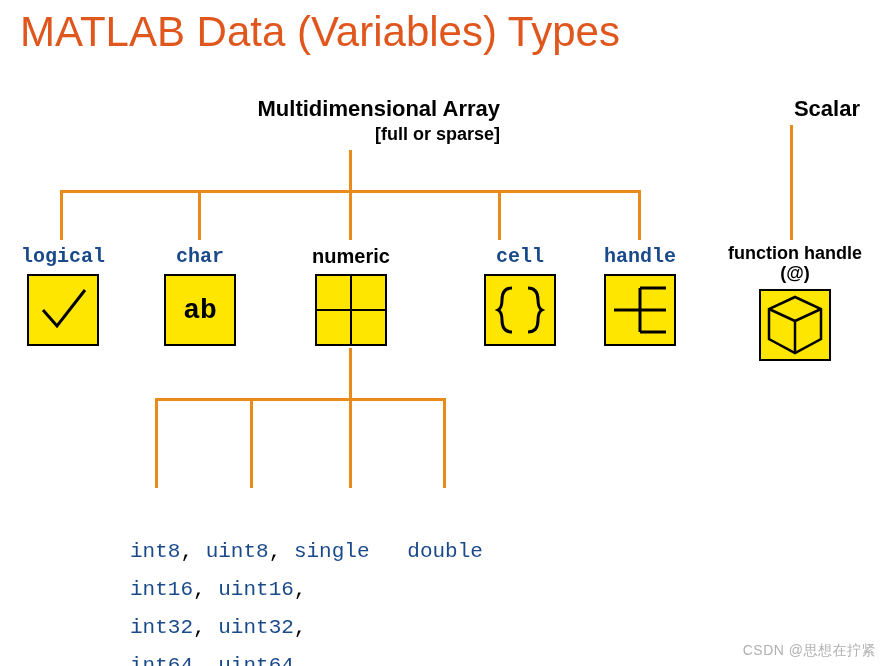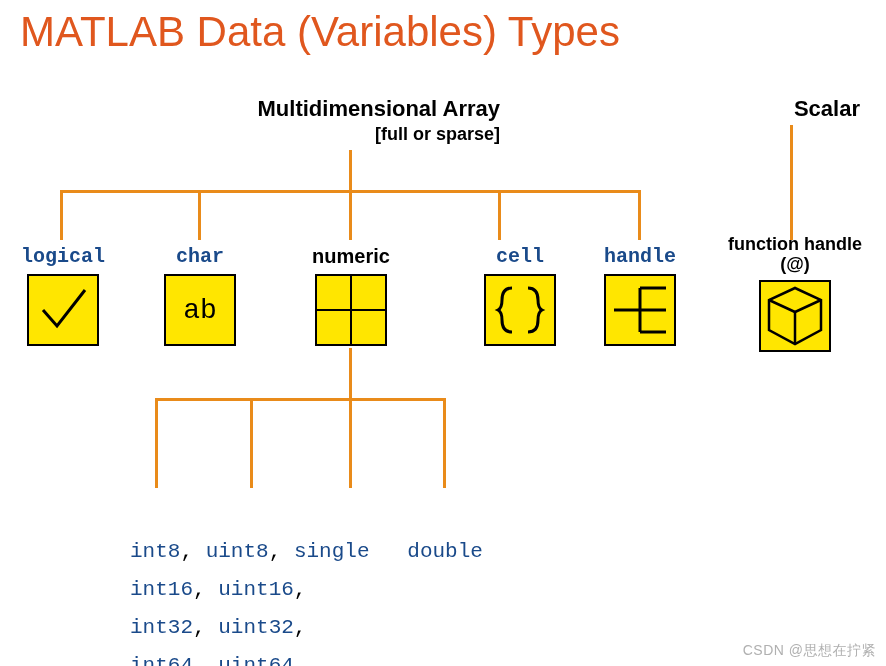--- a/index.html
+++ b/index.html
@@ -102,21 +102,21 @@
     <div class="type-label">logical</div>
     <div class="icon-box">
       <svg viewBox="0 0 68 68">
           <polyline points="14,34 28,50 56,14" fill="none" stroke="#000" stroke-width="3"></polyline>
         </svg>
     </div>
   </div>
 
   <div class="type-node" style="left:145px; top:245px;">
     <div class="type-label">char</div>
-    <div class="icon-box" style="font-weight:normal;">ab</div>
+    <div class="icon-box" style="font-weight:bold;">ab</div>
   </div>
 
   <div class="type-node" style="left:296px; top:245px;">
     <div class="type-label black">numeric</div>
     <div class="icon-box">
       <svg viewBox="0 0 68 68">
         <line x1="34" y1="0" x2="34" y2="68" stroke="#000" stroke-width="2"></line>
         <line x1="0" y1="34" x2="68" y2="34" stroke="#000" stroke-width="2"></line>
       </svg>
     </div>
@@ -138,21 +138,21 @@
       <svg viewBox="0 0 68 68">
         <line x1="8" y1="34" x2="34" y2="34" stroke="#000" stroke-width="3"></line>
         <line x1="34" y1="12" x2="34" y2="56" stroke="#000" stroke-width="3"></line>
         <line x1="34" y1="12" x2="60" y2="12" stroke="#000" stroke-width="3"></line>
         <line x1="34" y1="34" x2="60" y2="34" stroke="#000" stroke-width="3"></line>
         <line x1="34" y1="56" x2="60" y2="56" stroke="#000" stroke-width="3"></line>
       </svg>
     </div>
   </div>
 
-  <div class="type-node" style="left:725px; top:234px; width:140px;">
+  <div class="type-node" style="left:725px; top:243px; width:140px;">
     <div class="type-label black" style="font-size:18px; line-height:20px;">function handle (@)</div>
     <div class="icon-box">
       <svg viewBox="0 0 68 68">
         <polygon points="34,6 60,18 60,48 34,62 8,48 8,18" fill="#ffe600" stroke="#000" stroke-width="2.5"></polygon>
         <polyline points="8,18 34,30 60,18" fill="none" stroke="#000" stroke-width="2.5"></polyline>
         <line x1="34" y1="30" x2="34" y2="62" stroke="#000" stroke-width="2.5"></line>
       </svg>
     </div>
   </div>
 

